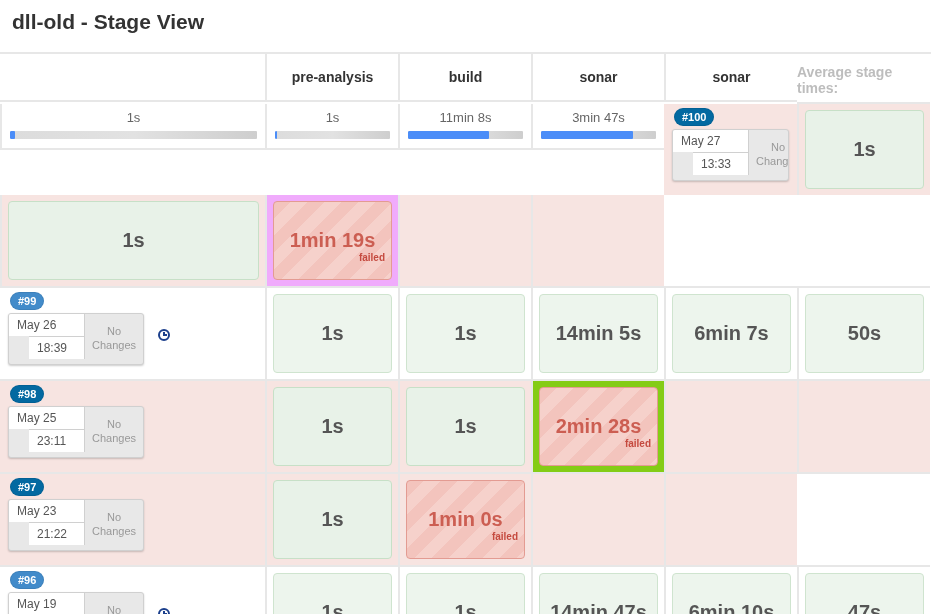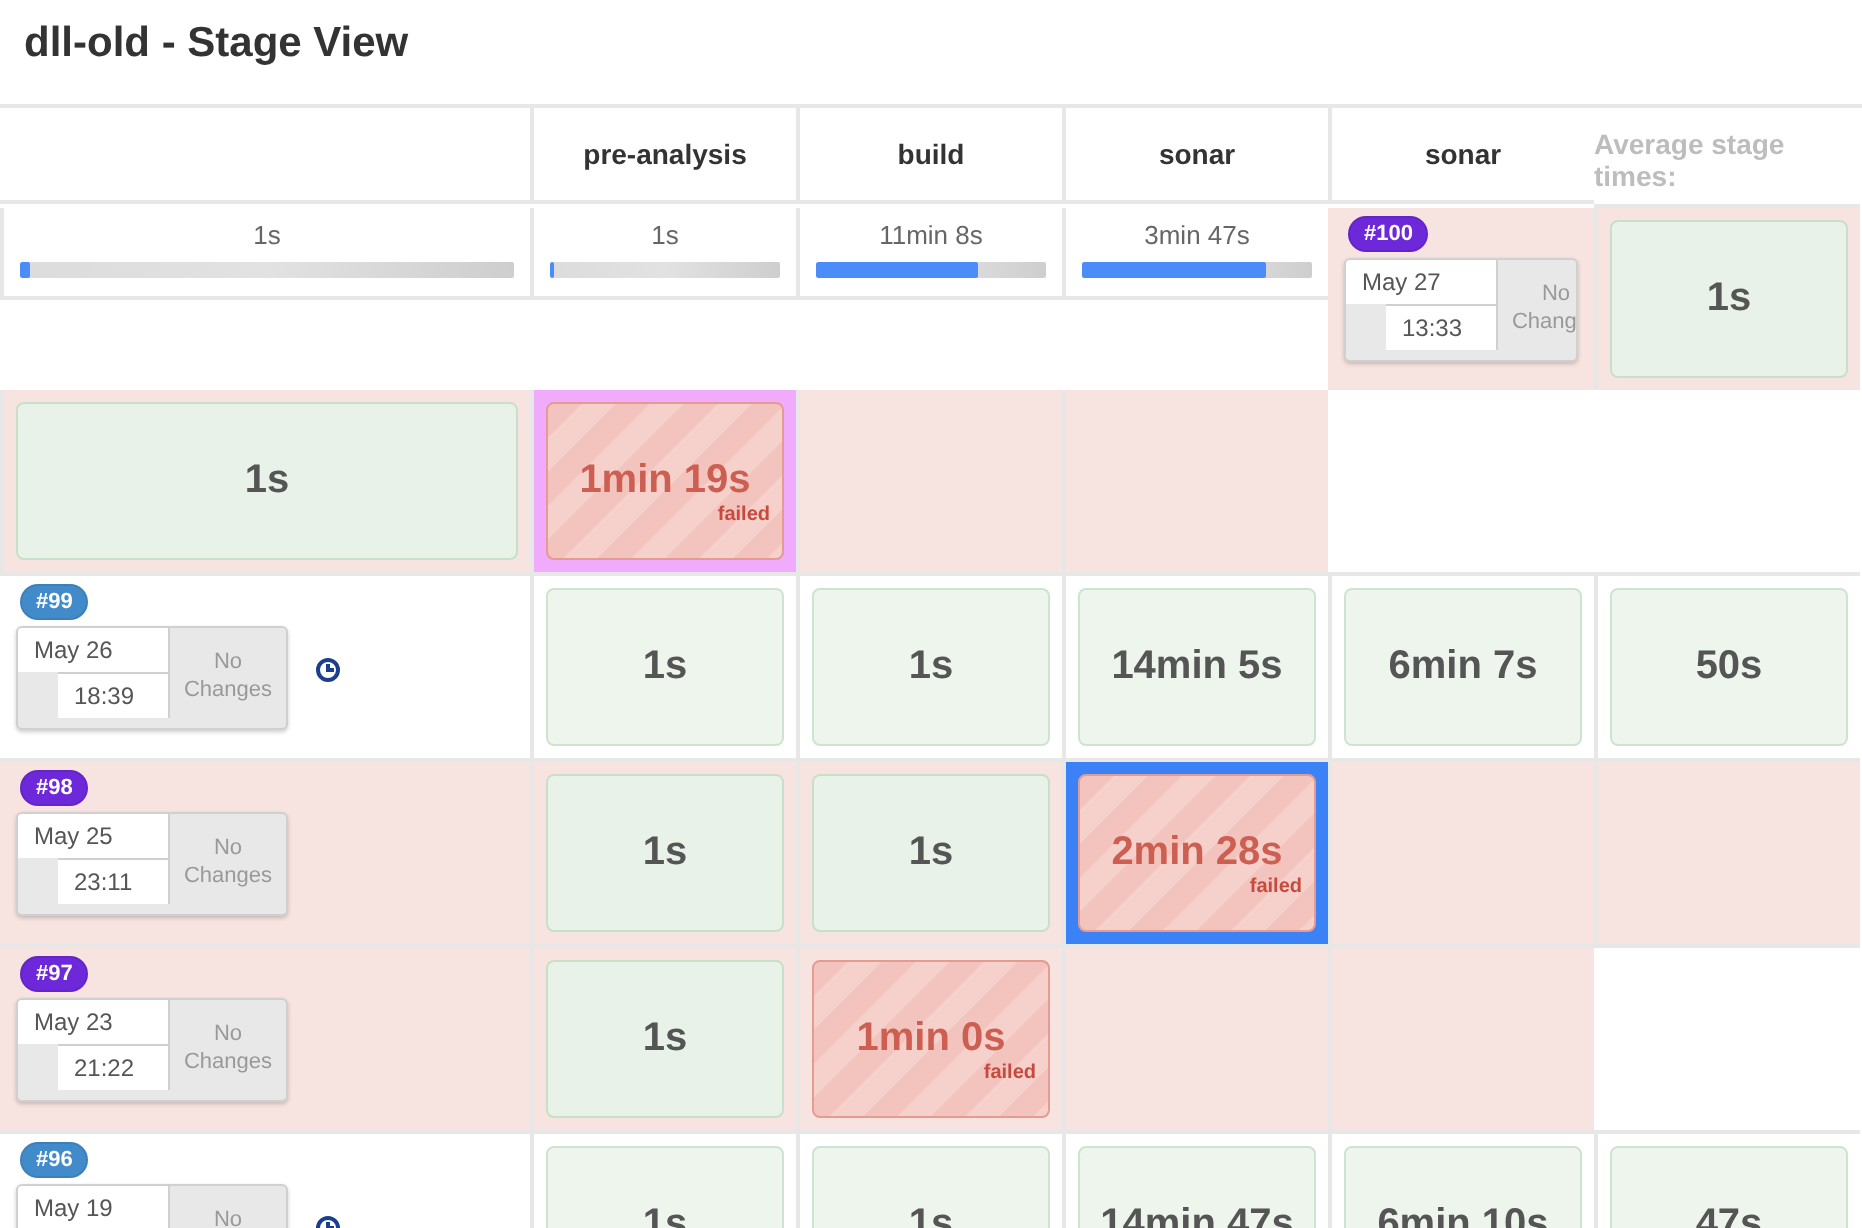--- a/index.html
+++ b/index.html
@@ -16,21 +16,21 @@
   .avg-label { height: 50px; display:flex; align-items:flex-start; justify-content:flex-end; padding: 10px 18px 0 0; font-size: 14px; font-weight: bold; color: #bdbdbd; border-bottom: 2px solid #e7e7e7; }
   .avg-cell { height: 46px; border-left: 2px solid #e7e7e7; border-bottom: 2px solid #e7e7e7; padding: 6px 8px 6px 8px; text-align:center; }
   .avg-cell .val { font-size: 13px; color: #666; }
   .avg-bar { position: relative; height: 8px; margin-top: 6px; background: linear-gradient(to right, #dcdcdc 0%, #e2e2e2 50%, #cecece 100%); border-radius: 1px; overflow: hidden; }
   .avg-bar .fill { position:absolute; left:0; top:0; bottom:0; background: #4b8df8; border-radius: 1px; }
 
   
   .row-side { height: 91px; padding: 8px 8px 6px 8px; position: relative; display:flex; align-items:center; }
   .row-side.failed { background: #f7e4e1; }
   .row-side .badge { position:absolute; top: 4px; left: 10px; padding: 1px 7px; border-radius: 9px; color: #fff; font-size: 11px; font-weight: bold; line-height: 14px; border: 1px solid rgba(0,0,0,0.08); }
-  .badge.red { background: #6d28d9; }
+  .badge.red { background: #0369a1; }
   .badge.blue { background: #428bca; }
 
   .side-box { display:flex; height: 52px; margin-top: 8px; box-shadow: 0 1px 2px rgba(0,0,0,0.2); border: 1px solid #d0d0d0; border-radius: 3px; overflow:hidden; background: #e8e8e8; }
   .side-box .datecol { display:flex; flex-direction:column; }
   .side-box .datecol span { background:#fff; border-right:1px solid #d0d0d0; padding: 4px 8px; font-size:12px; color:#555; min-width: 56px; }
   .side-box .datecol span + span { border-top:1px solid #d0d0d0;margin-left:20px; }
   .side-box .changes { display:flex; align-items:center; justify-content:center; padding: 0 8px; width: 58px; font-size: 11px; color: #999; line-height: 1.2; text-align:center; }
 
   .clock { margin-left: 14px; color: #1b3f8c; font-size: 11px; font-weight: bold; width:12px; height:12px; border:2px solid #1b3f8c; border-radius:50%; position:relative; flex:0 0 auto; }
   .clock::before { content:""; position:absolute; left:3px; top:1px; width:2px; height:4px; background:#1b3f8c; }
@@ -176,21 +176,21 @@
            <span>1s</span>
 
          </div>
        </div>
     <div class="stage-cell " style="background:#f7e4e1;">
          <div class="pill green">
            <span>1s</span>
 
          </div>
        </div>
-    <div class="stage-cell " style="background:#3b82f6;">
+    <div class="stage-cell " style="background:#84cc16;">
          <div class="pill red">
            <span>2min 28s</span>
            <span class="failed-lbl">failed</span>
          </div>
        </div>
     <div class="stage-cell " style="background:#f7e4e1;">
          
        </div>
     <div class="stage-cell " style="background:#f7e4e1;">
          

